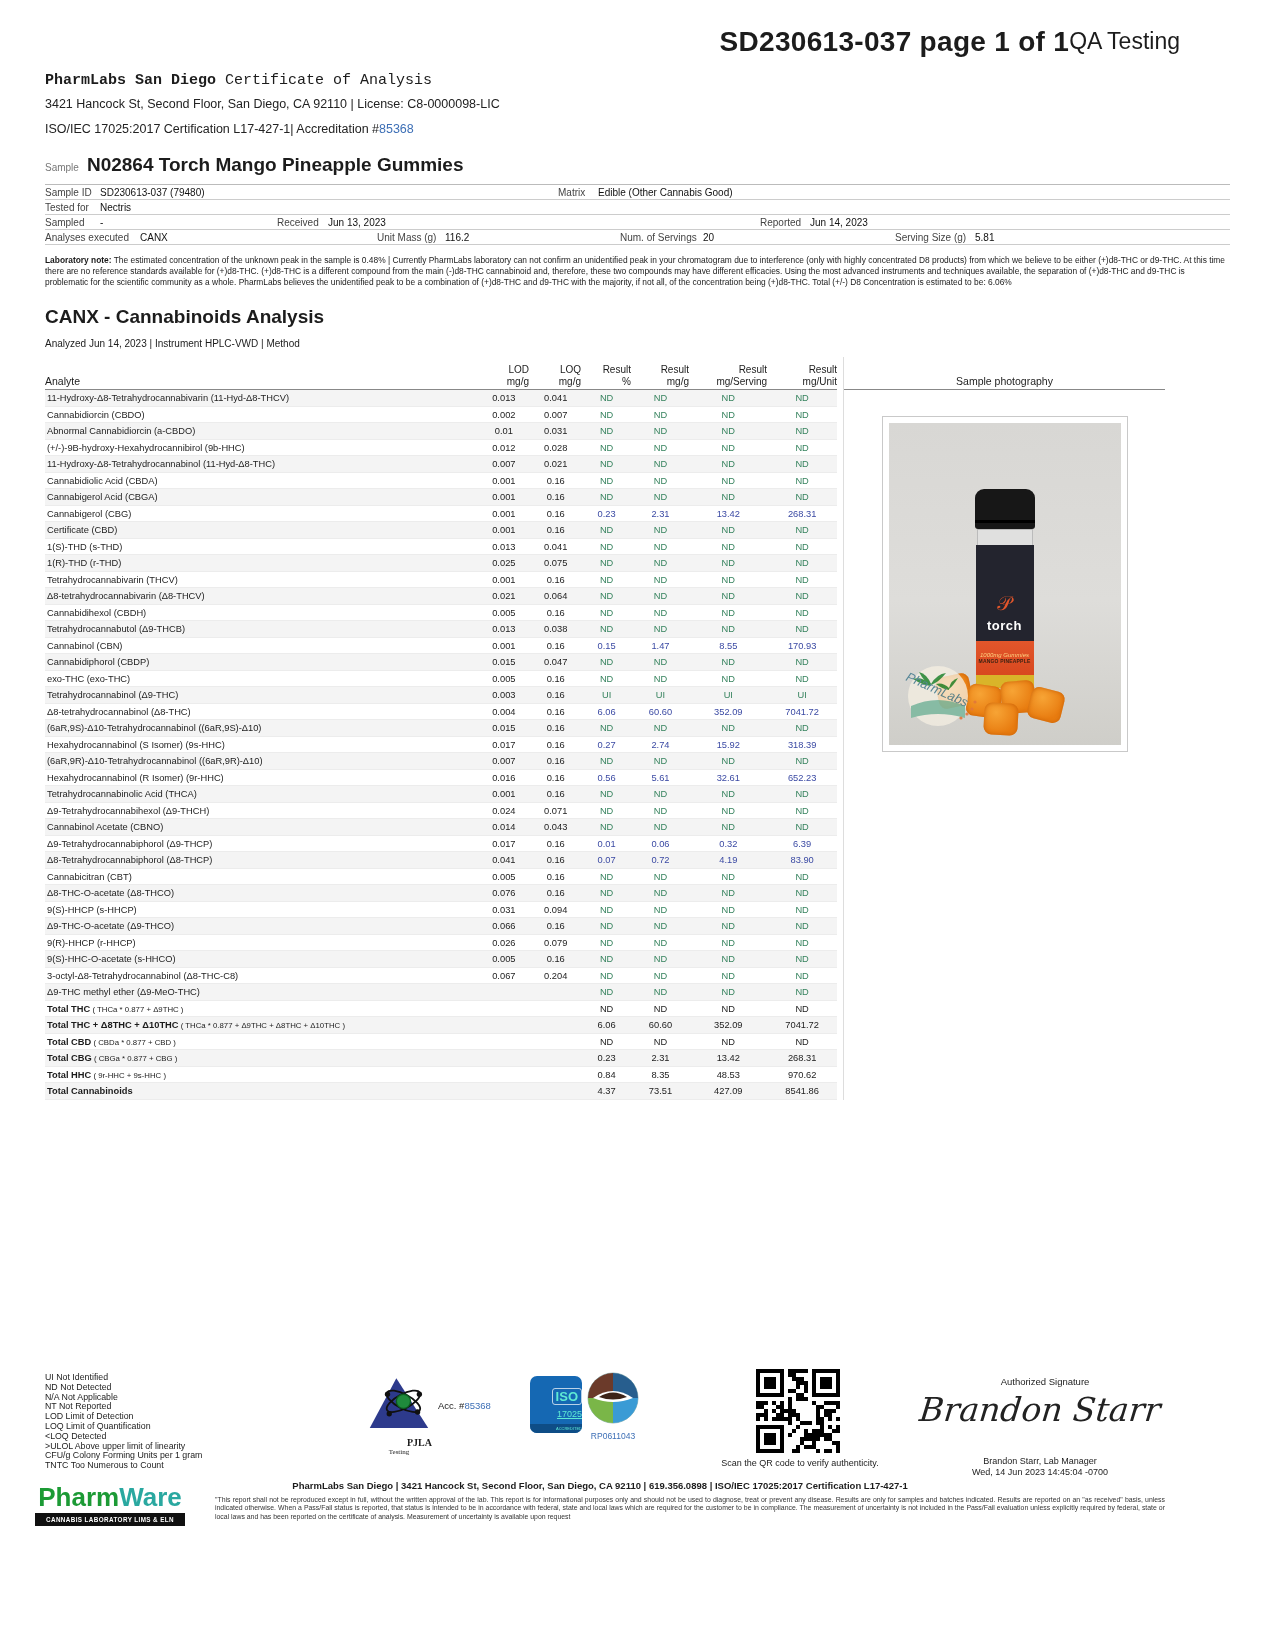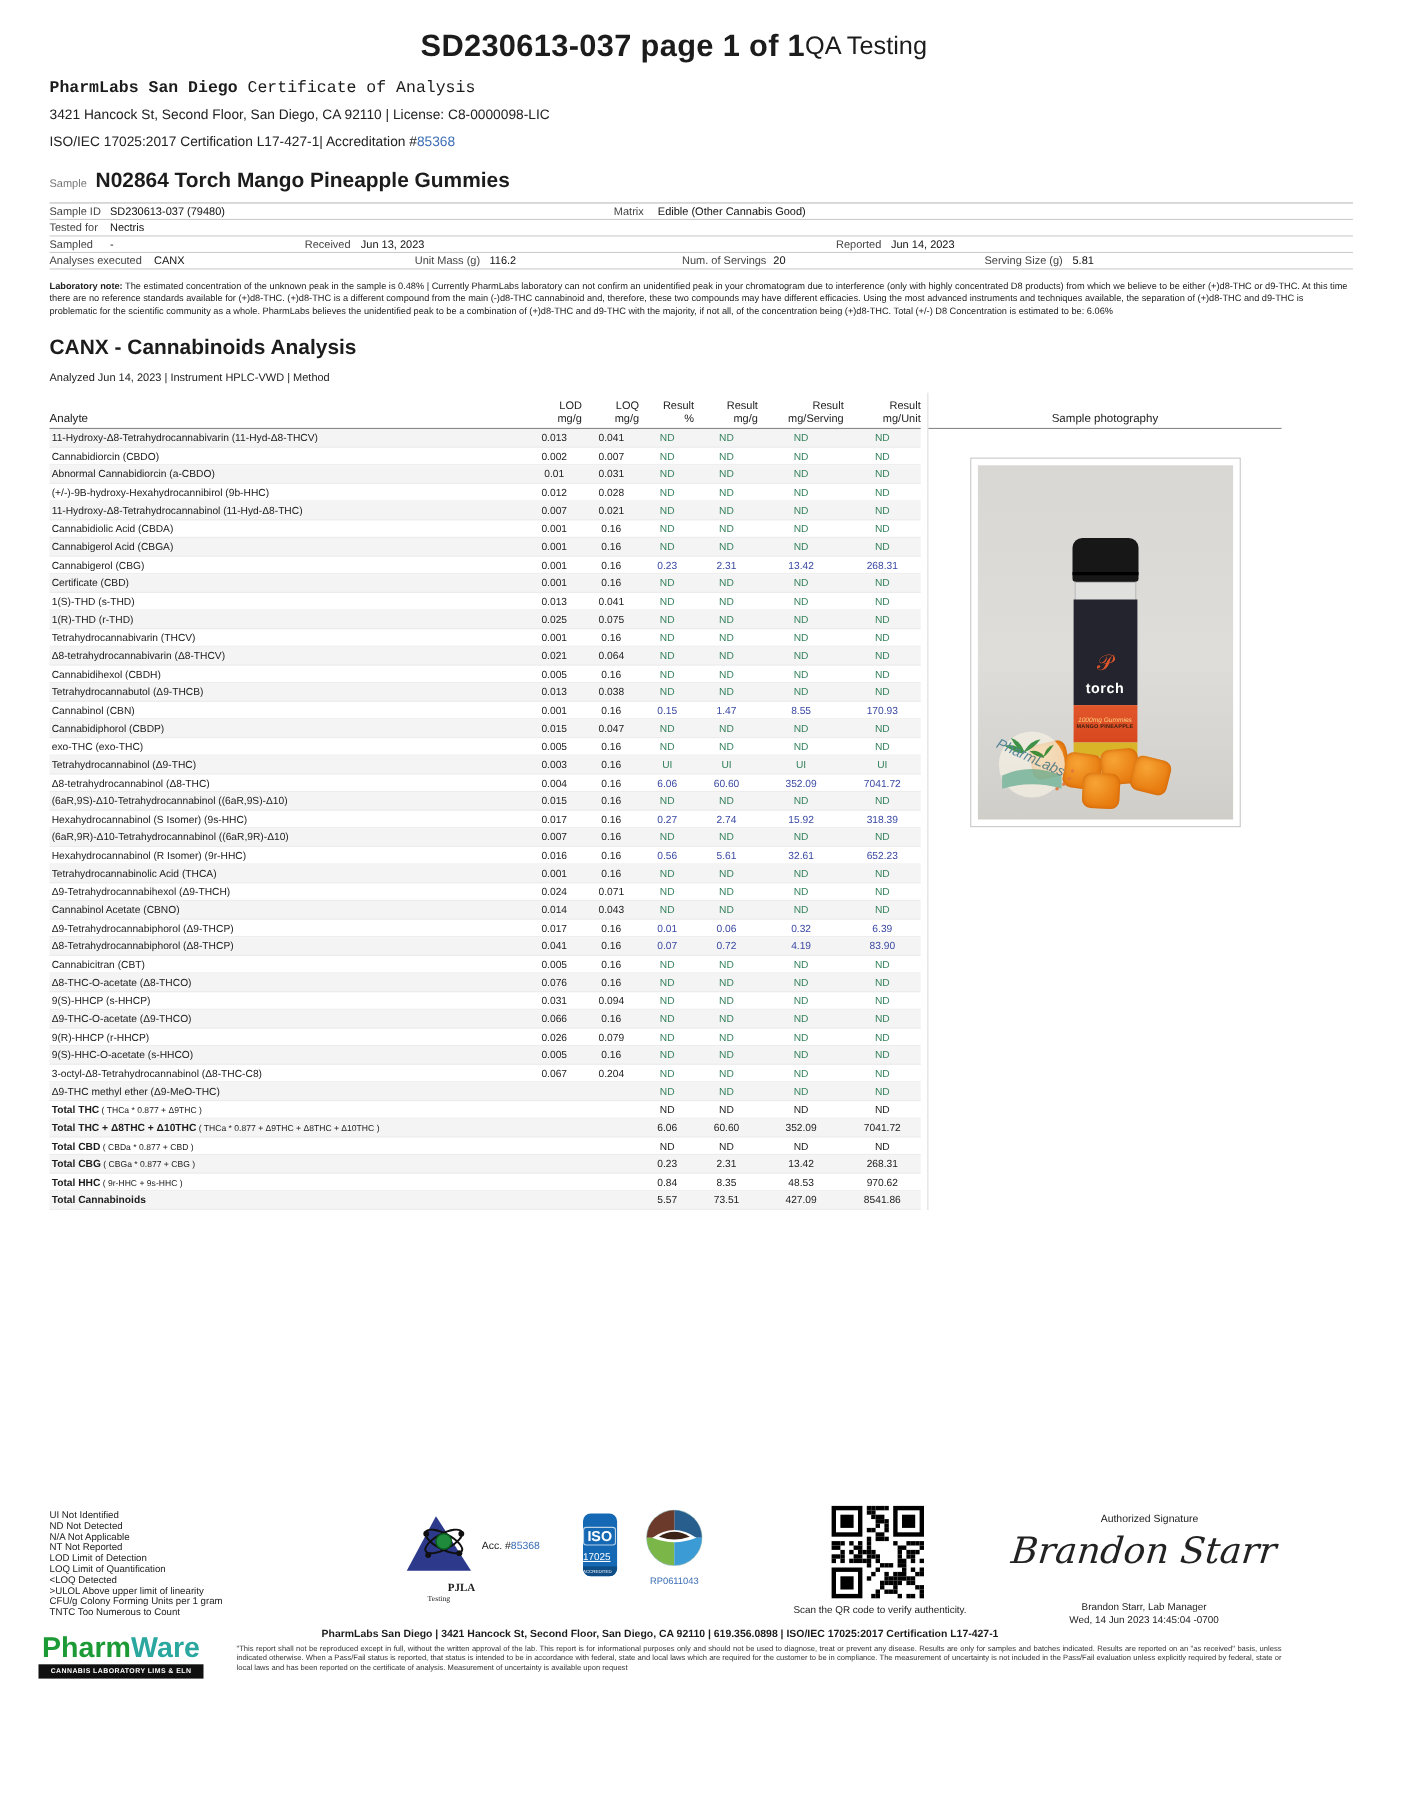--- a/index.html
+++ b/index.html
@@ -1,19 +1,19 @@
 <!DOCTYPE html>
 <html><head>
 <meta charset="utf-8">
 <style>
   html,body{margin:0;padding:0;background:#fff;}
   .page{width:1275px;height:1650px;position:relative;background:#fff;overflow:hidden;
         font-family:"Liberation Sans",sans-serif;color:#1c1c1c;}
   
-  .top-row{display:flex;justify-content:center;padding:26px 95px 0 45px;align-items:flex-start;}
+  .top-row{display:flex;justify-content:flex-end;padding:26px 95px 0 45px;align-items:flex-start;}
   .doc-title{font-size:28px;font-weight:600;letter-spacing:.3px;}
   .qa{font-size:23px;margin-top:2px;}
   .head-block{position:relative;margin:14px 110px 0 45px;}
   .lab-line{font-size:15px;font-family:Liberation Mono, monospace;}
   .lab-name{font-weight:bold;}
   .addr{font-size:12.5px;margin-top:7px;line-height:1.4;color:#222;max-width:740px;}
   .acc-num{color:#3d6fb6;}
   .brand-logo{position:absolute;right:-10px;top:-8px;display:flex;align-items:center;gap:4px;}
   .brand-text{font-size:27px;font-weight:bold;letter-spacing:.2px;}
   .brand-sd{color:#f5911e;}
@@ -72,22 +72,22 @@
   .gummy{position:absolute;width:34px;height:32px;border-radius:8px;
          background:radial-gradient(circle at 35% 30%,#f7a435,#e87c10 70%);box-shadow:inset 0 0 4px #c96208;}
   .watermark{position:absolute;left:2px;bottom:2px;opacity:.9;}
   
   .footer{position:absolute;left:0;top:1368px;width:1275px;height:282px;}
   .legend{position:absolute;left:45px;top:5px;font-size:8.8px;line-height:9.8px;color:#222;}
   .pjla{position:absolute;left:366px;top:8px;width:66px;text-align:center;}
   .pjla-name{font-family:"Liberation Serif",serif;font-weight:bold;font-size:10px;margin-top:1px;text-align:right;}
   .pjla-sub{font-family:"Liberation Serif",serif;font-size:7px;}
   .acc-line{position:absolute;left:438px;top:32px;font-size:9.5px;}
-  .iso-badge{position:absolute;left:530px;top:8px;width:31px;height:57px;background:#1568b3;border-radius:7px;
-             color:#ffffff;text-align:left;overflow:hidden;}
+  .iso-badge{position:absolute;left:530px;top:8px;width:52px;height:57px;background:#1568b3;border-radius:7px;
+             color:#5eead4;text-align:right;overflow:hidden;}
   .iso-top{font-size:13px;font-weight:bold;margin-top:12px;border:1px solid rgba(255,255,255,.7);
            border-radius:3px;display:inline-block;padding:0 3px;}
   .iso-num{font-size:9px;margin-top:4px;text-decoration:underline;}
   .iso-bar{position:absolute;left:0;bottom:0;width:100%;height:9px;background:#0e4d86;font-size:4px;line-height:9px;}
   .dea{position:absolute;left:586px;top:4px;width:54px;text-align:center;}
   .dea-code{color:#3d6fb6;font-size:8.5px;margin-top:3px;}
   .qr{position:absolute;left:755px;top:0;}
   .qr-caption{position:absolute;left:690px;top:90px;width:220px;text-align:center;font-size:9px;}
   .sig-head{position:absolute;left:960px;top:8px;width:170px;text-align:center;font-size:9.5px;}
   .sig-script{position:absolute;left:905px;top:22px;width:270px;text-align:center;font-size:33px;
@@ -552,21 +552,21 @@
             <div class="cell c-loq w-loq"></div>
             <div class="cell c-pct w-pct">0.84</div>
             <div class="cell c-mgg w-mgg">8.35</div>
             <div class="cell c-serv w-serv">48.53</div>
             <div class="cell c-unit w-unit">970.62</div>
           </div>
           <div class="arow alt total">
             <div class="c-analyte"><span class="t-label">Total Cannabinoids</span><span class="formula"></span></div>
             <div class="cell c-lod w-lod"></div>
             <div class="cell c-loq w-loq"></div>
-            <div class="cell c-pct w-pct">5.57</div>
+            <div class="cell c-pct w-pct">4.37</div>
             <div class="cell c-mgg w-mgg">73.51</div>
             <div class="cell c-serv w-serv">427.09</div>
             <div class="cell c-unit w-unit">8541.86</div>
           </div>
         </div>
     </div>
 
     <div class="photo-col">
       <div class="photo-head">Sample photography</div>
       <div class="photo-frame">

